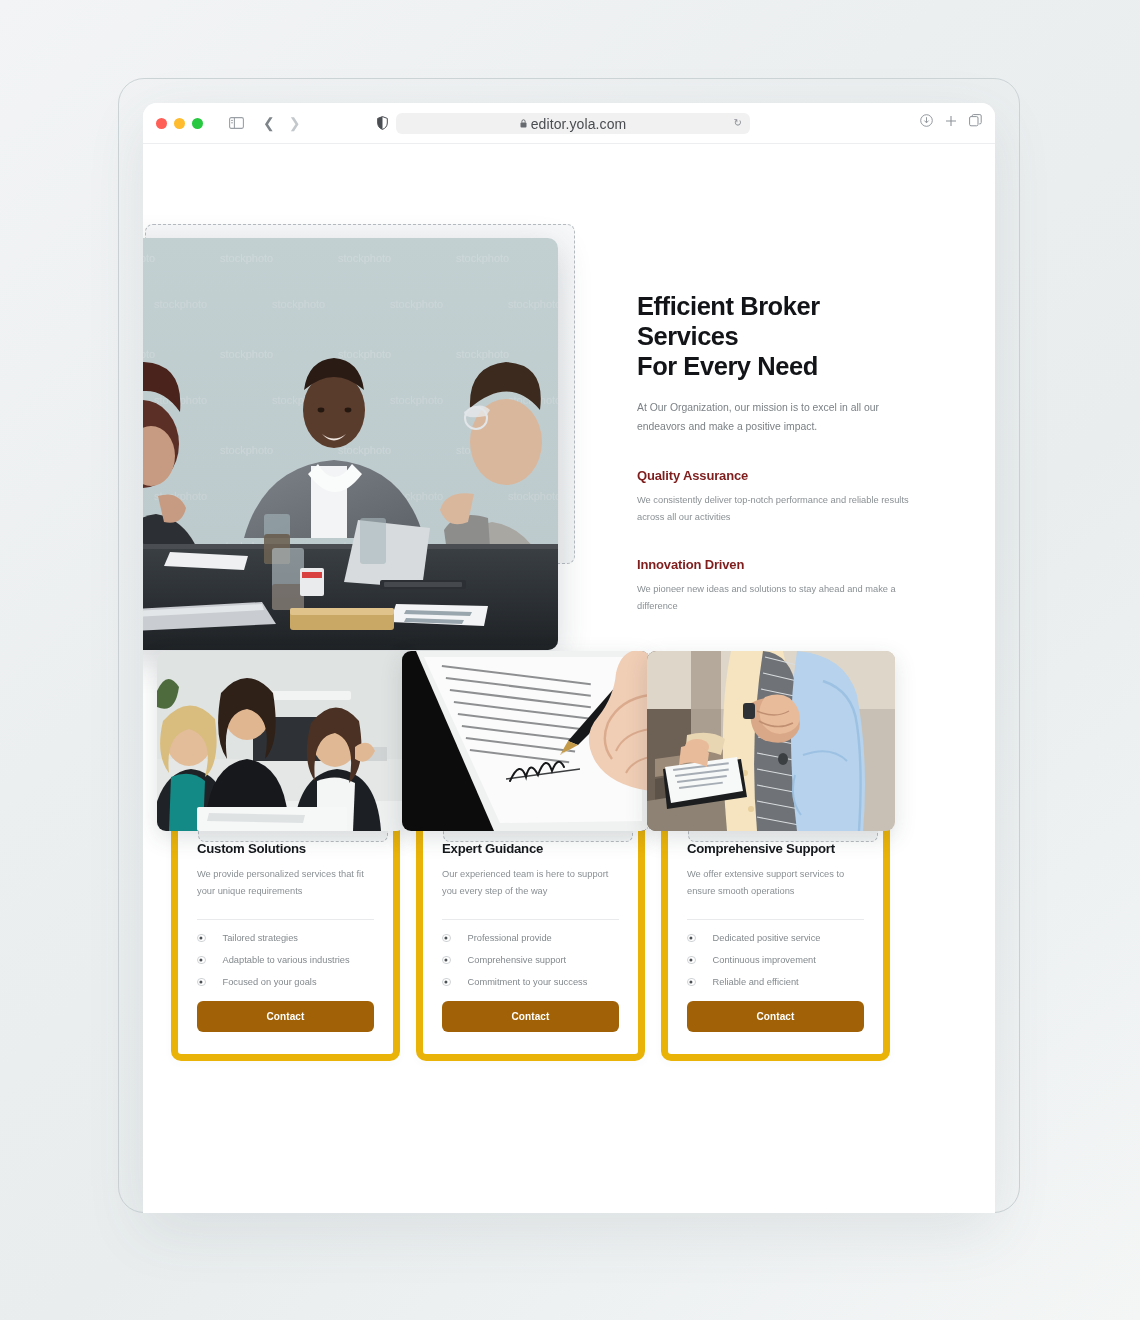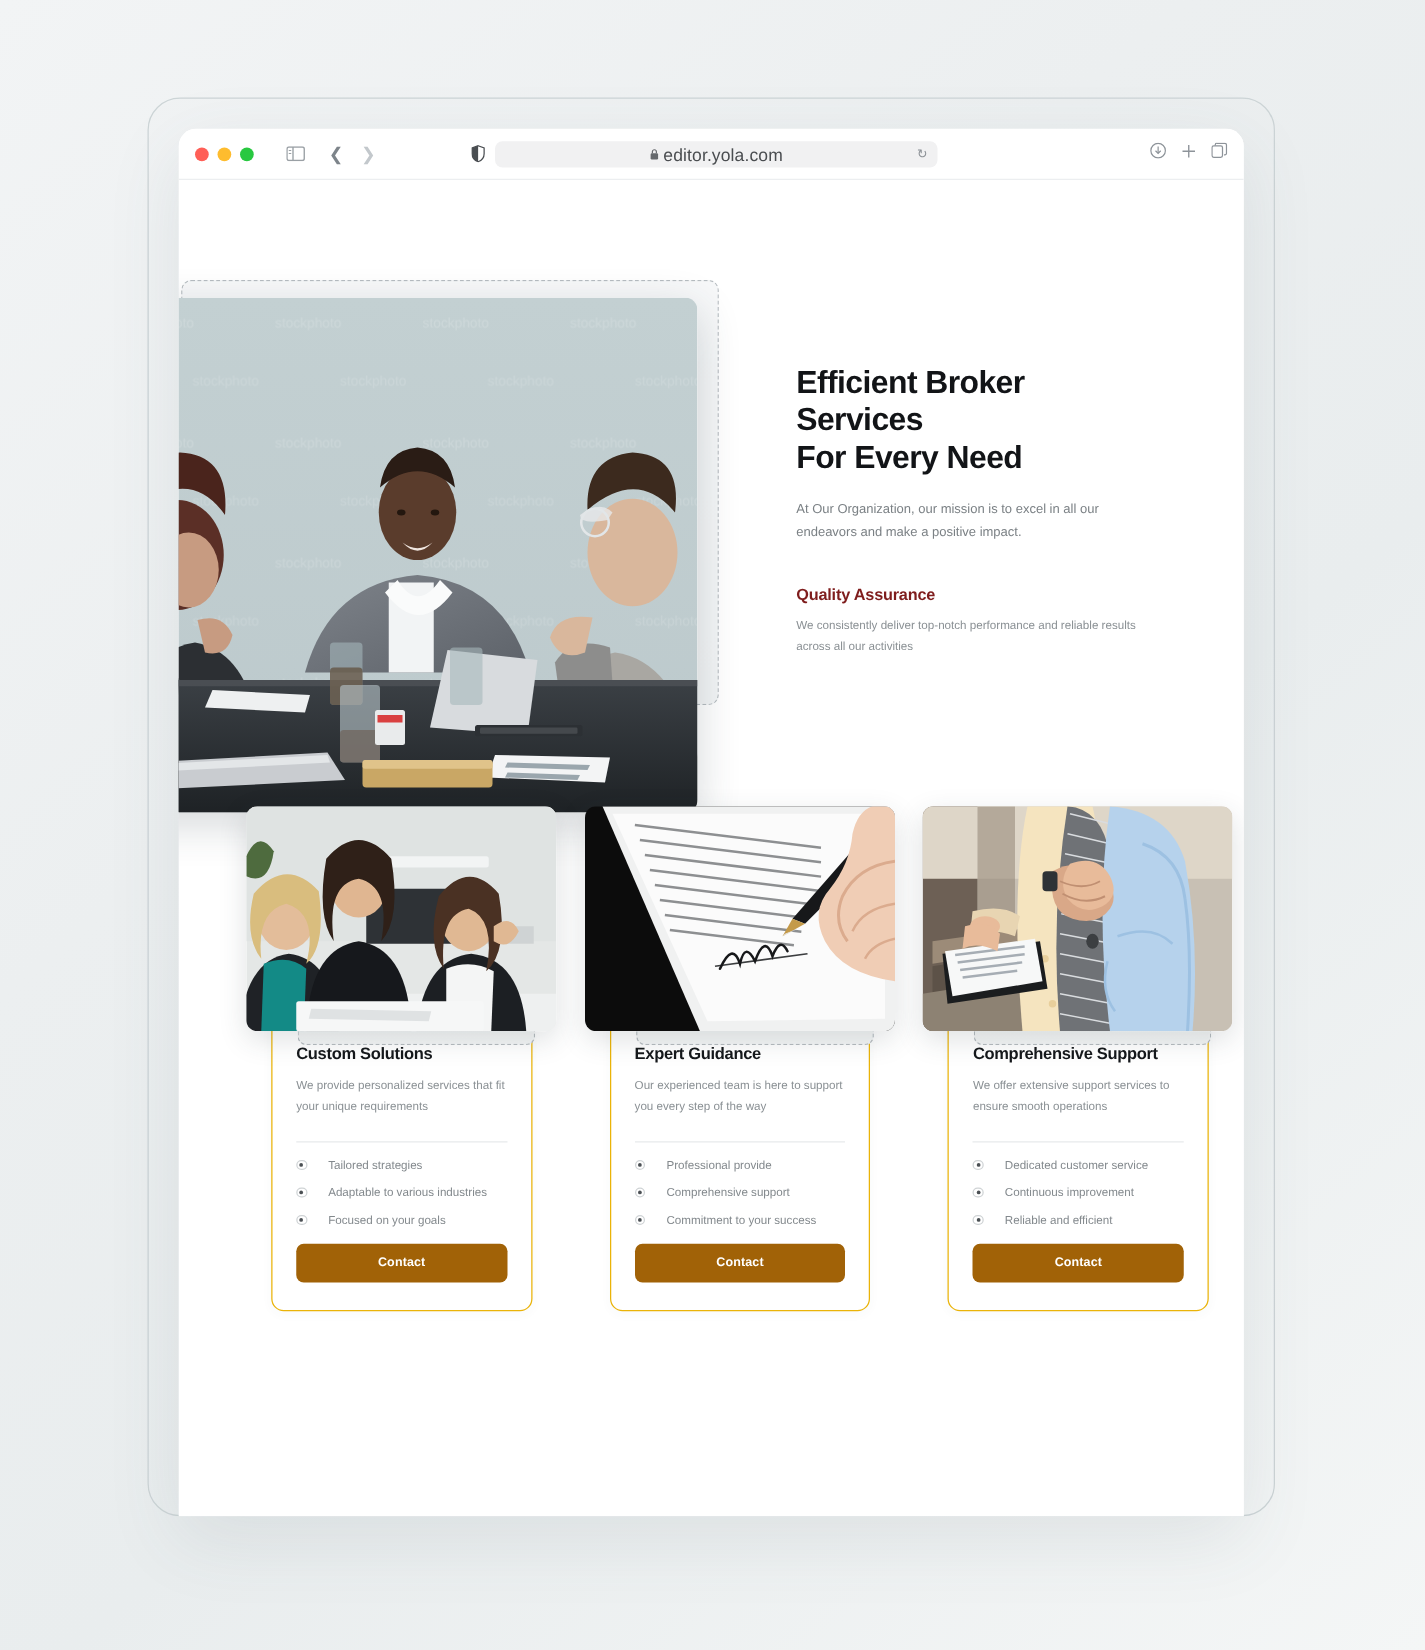--- a/index.html
+++ b/index.html
@@ -189,25 +189,24 @@
     top: 592px;
     width: 796px;
     display: flex;
     gap: 16px;
   }
 
   .card {
     position: relative;
     width: 229px;
     background: #ffffff;
-    border: 1px solid #eab308;
+    border: 7px solid #eab308;
     border-radius: 10px;
     padding: 98px 19px 22px 19px;
     box-shadow: 0 2px 9px rgba(60, 75, 85, 0.035);
-    margin-left: 46px;
   }
 
   .card-img-slot {
     position: absolute;
     left: 20px;
     top: -81px;
     width: 190px;
     height: 180px;
     border: 1px dashed #b6bcc0;
     border-radius: 7px;
@@ -442,20 +441,24 @@
           <span>Efficient Broker Services</span><br>
           <span>For Every Need</span>
         </h1>
         <p class="hero-sub">At Our Organization, our mission is to excel in all our endeavors and make a positive impact.</p>
 
         <div class="feat">
           <div class="feat-title">Quality Assurance</div>
           <div class="feat-body">We consistently deliver top-notch performance and reliable results across all our activities</div>
         </div>
 
+        <div class="feat">
+          <div class="feat-title">Innovation Driven</div>
+          <div class="feat-body">We pioneer new ideas and solutions to stay ahead and make a difference</div>
+        </div>
       </div>
     </section>
 
     <section class="cards-row">
 
       <article class="card">
         <div class="card-img-slot"></div>
         <div class="card-photo">
           <svg viewBox="0 0 248 180" preserveAspectRatio="xMidYMid slice">
             <rect width="248" height="180" fill="#e4e7e6"></rect>
@@ -619,21 +622,21 @@
             <path d="M34 96 q18 -6 28 6 l-2 14 q-16 -8 -28 -2 z" fill="#e8bb9a"></path>
           </svg>
         </div>
 
         <h3 class="card-title">Comprehensive Support</h3>
         <p class="card-desc">We offer extensive support services to ensure smooth operations</p>
         <div class="card-divider"></div>
         <ul class="card-list">
           <li>
             <span class="bullet"></span>
-            <span>Dedicated customer service</span>
+            <span>Dedicated positive service</span>
           </li>
           <li>
             <span class="bullet"></span>
             <span>Continuous improvement</span>
           </li>
           <li>
             <span class="bullet"></span>
             <span>Reliable and efficient</span>
           </li>
         </ul>

